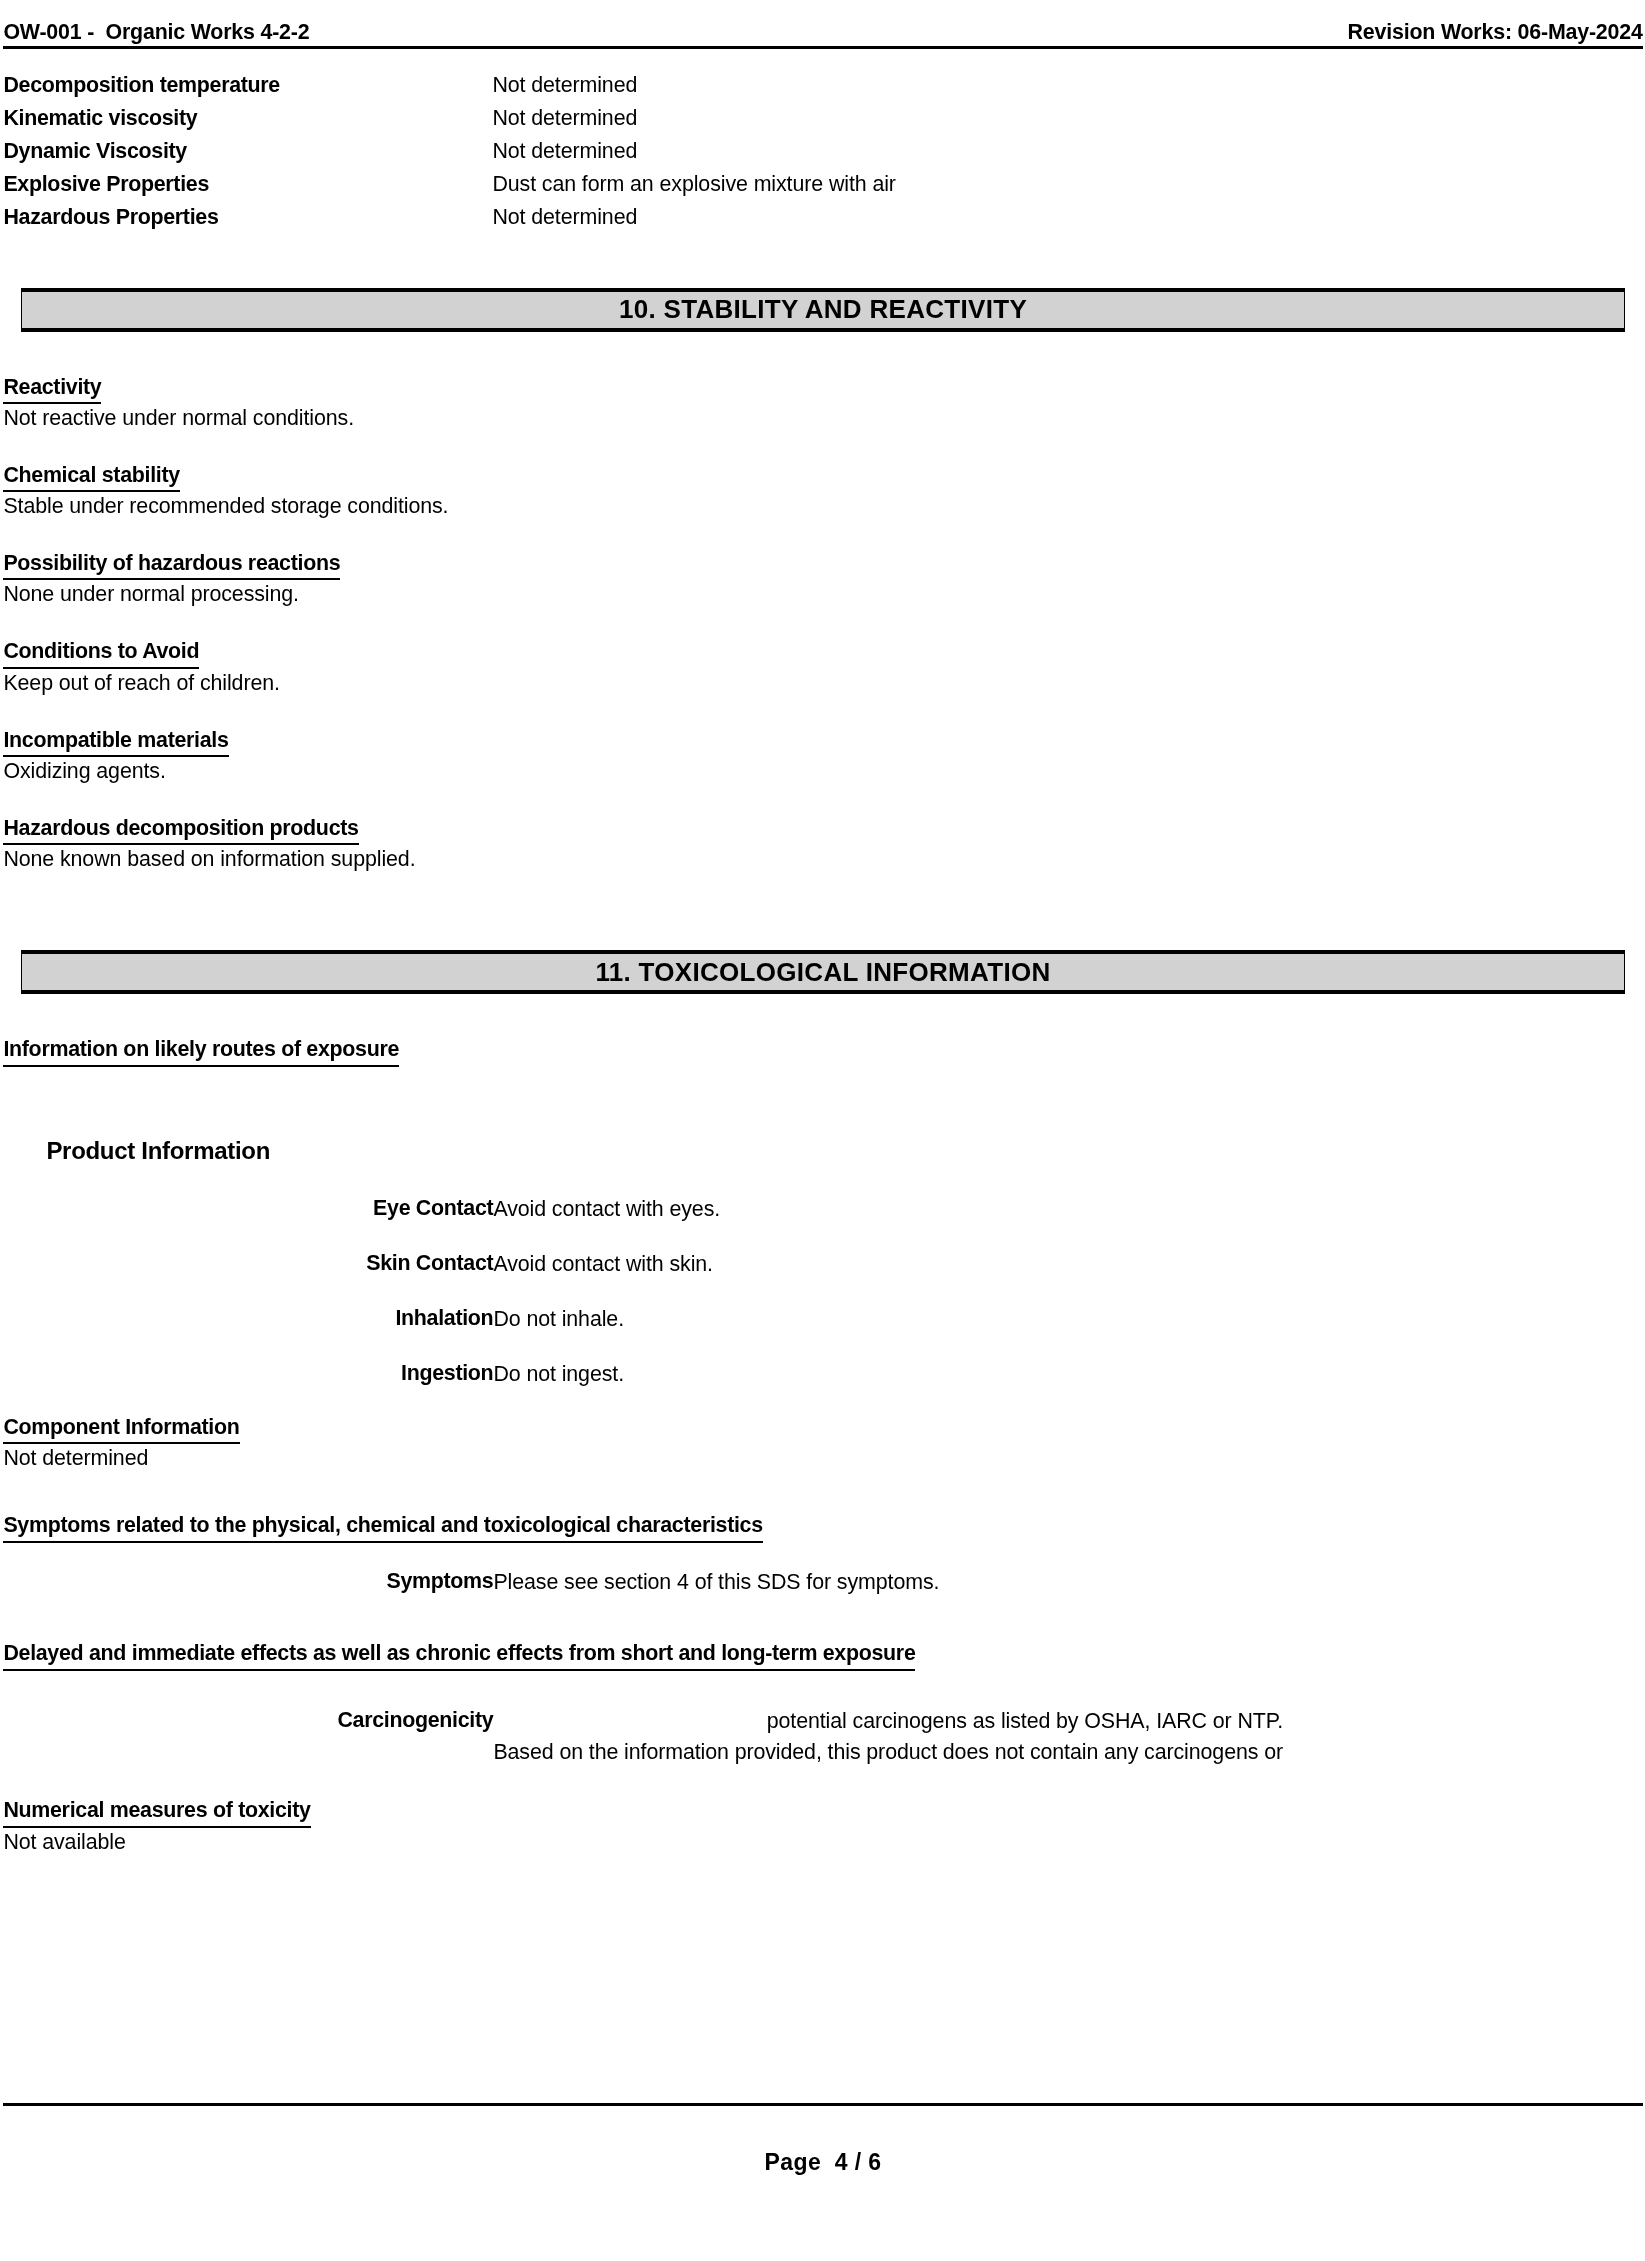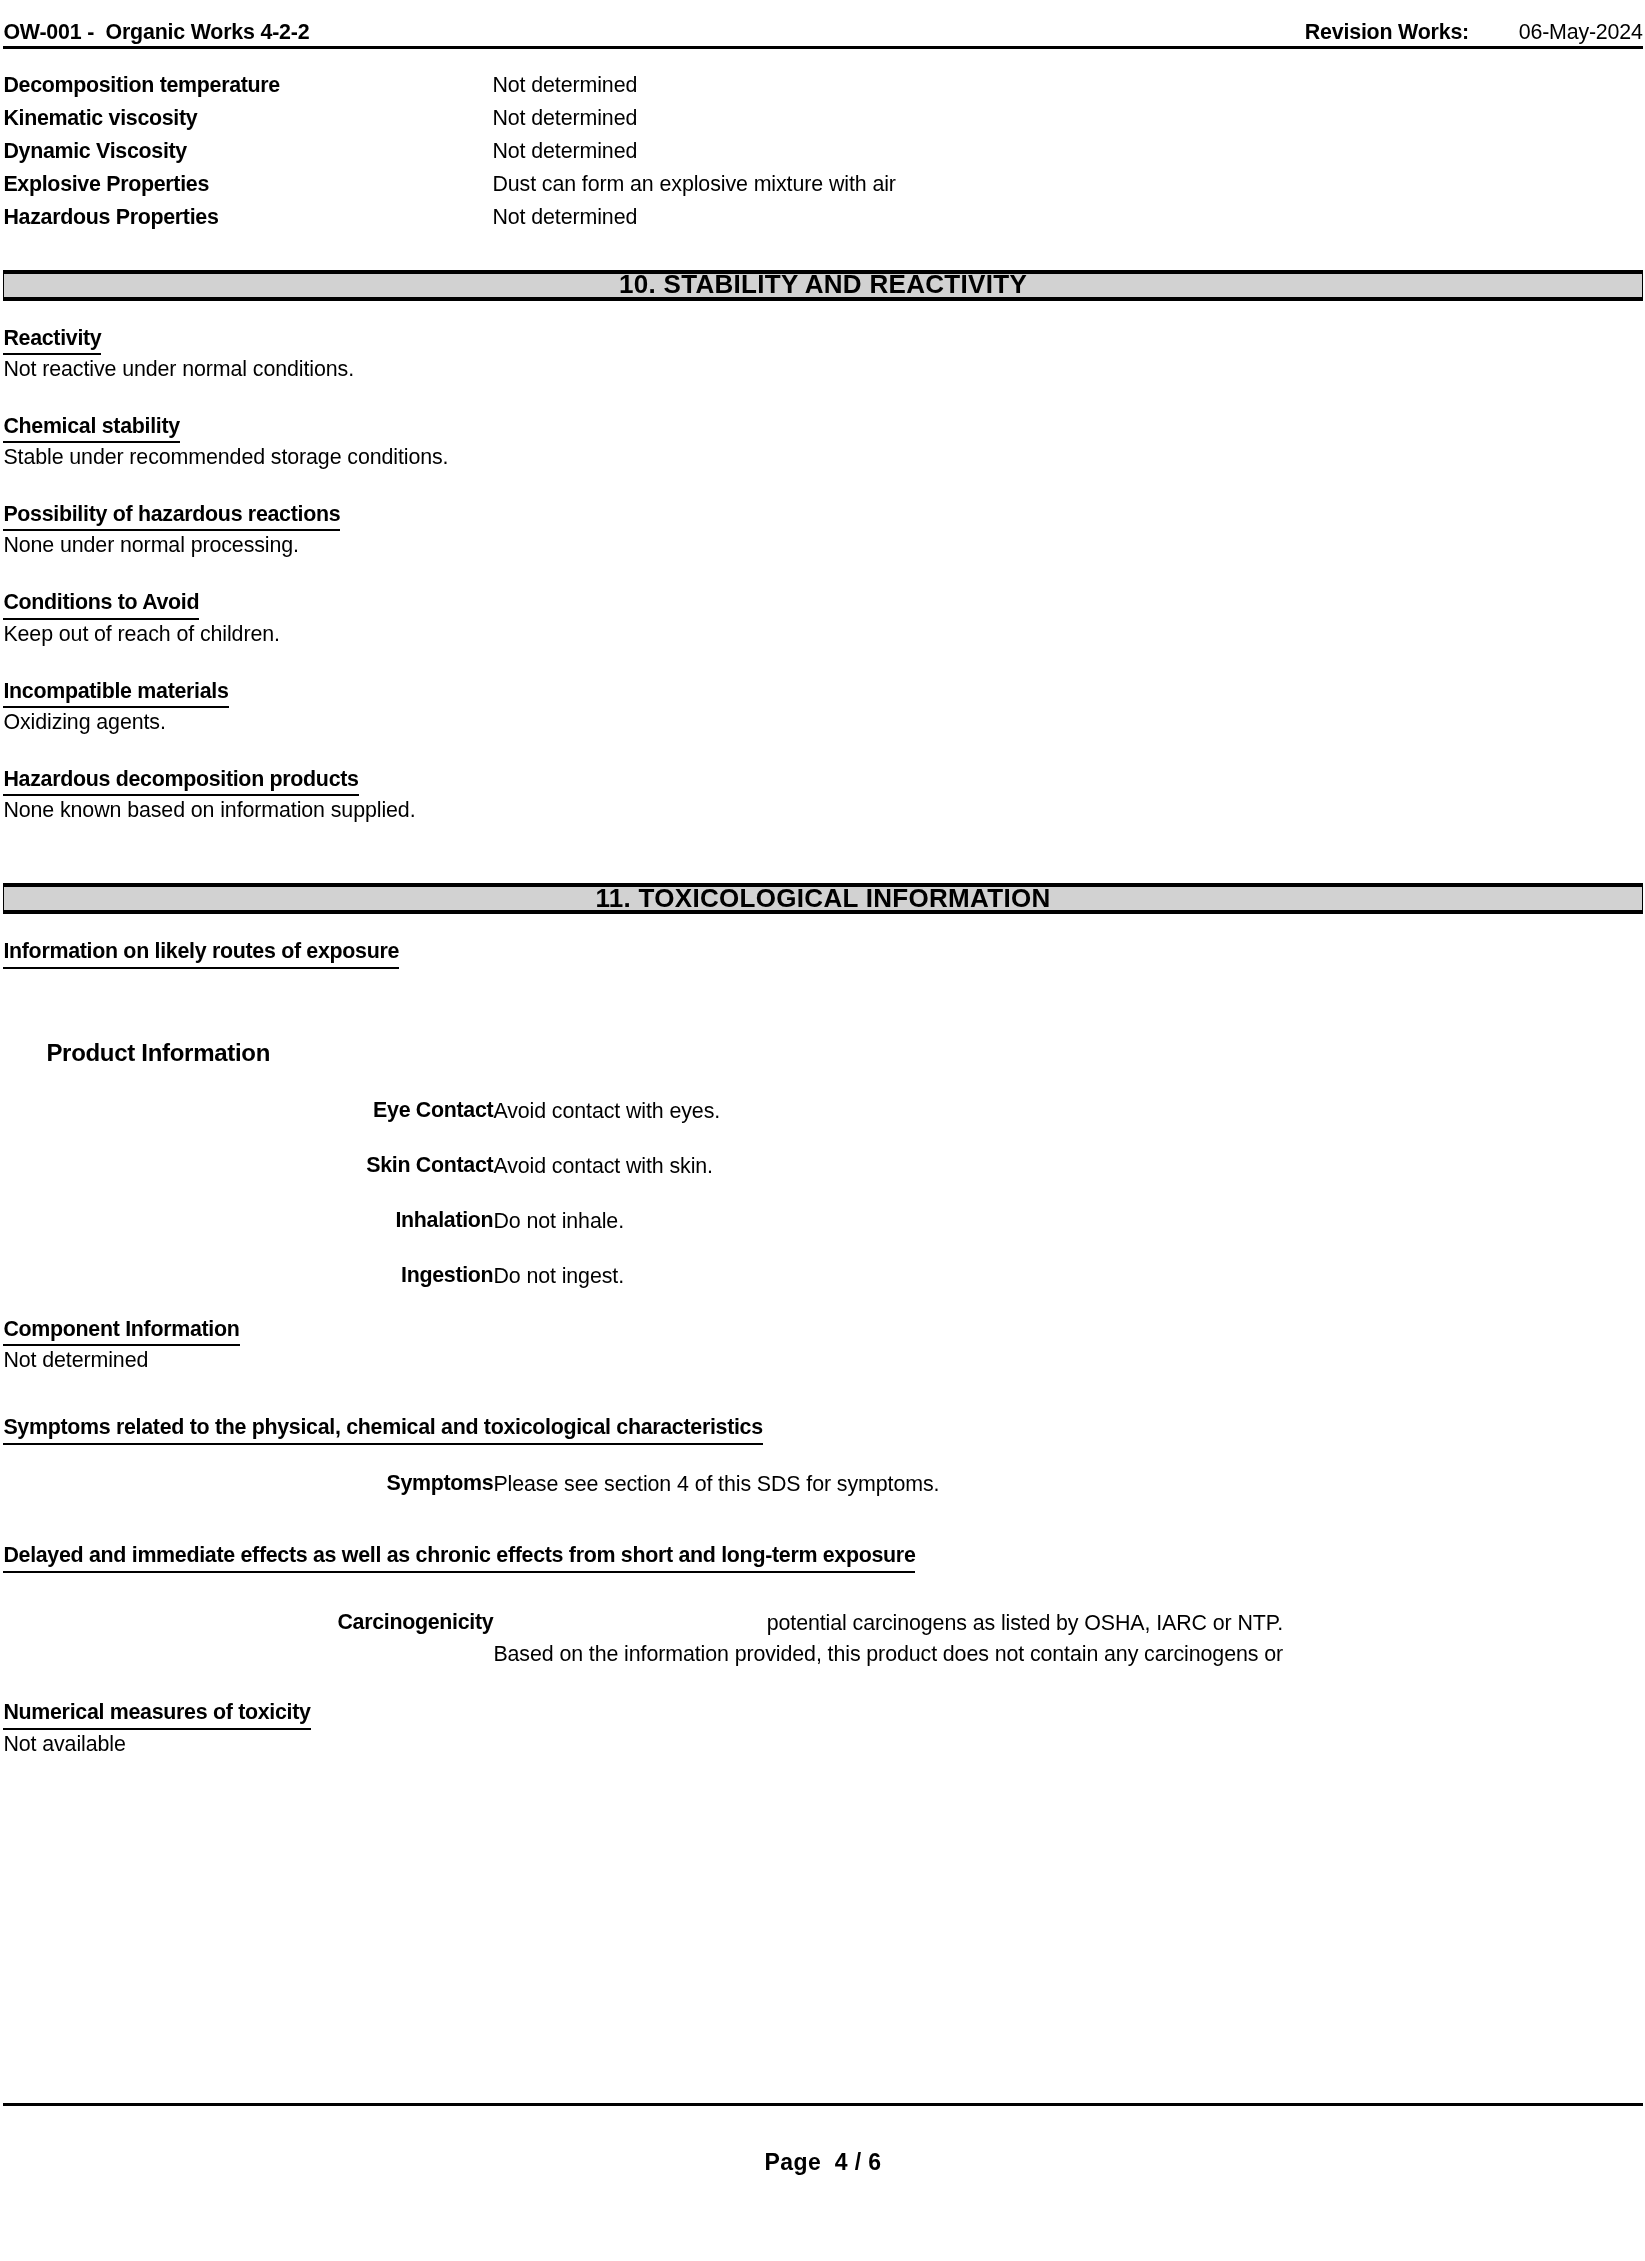--- a/index.html
+++ b/index.html
@@ -35,22 +35,21 @@
     align-items: flex-end;
     justify-content: space-between;
     font-size: 21.4px;
     line-height: 26px;
     font-weight: bold;
     letter-spacing: -0.2px;
   }
   .doc-header .hdr-left { white-space: pre; }
   .doc-header .hdr-right { white-space: pre; }
   .doc-header .hdr-right .val {
-    font-weight: normal;
-    margin-left: 44px;
+    font-weight: bold;
   }
 
   .rule-top {
     position: absolute;
     left: 3.4px;
     right: 3.4px;
     top: 46px;
     height: 0;
     border-top: 3.4px solid #000;
   }
@@ -81,22 +80,22 @@
     font-size: 21.4px;
     line-height: 29px;
     font-weight: normal;
     letter-spacing: -0.1px;
     white-space: pre;
   }
 
   
   .section-bar {
     position: relative;
-    margin: 0;
-    height: 31px;
+    margin: 18px;
+    height: 44px;
     background: #d2d2d2;
     border-top: 4.3px solid #000;
     border-bottom: 4.3px solid #000;
     border-left: 1.7px solid #000;
     border-right: 1.7px solid #000;
     box-sizing: border-box;
     display: flex;
     align-items: center;
     justify-content: center;
   }

